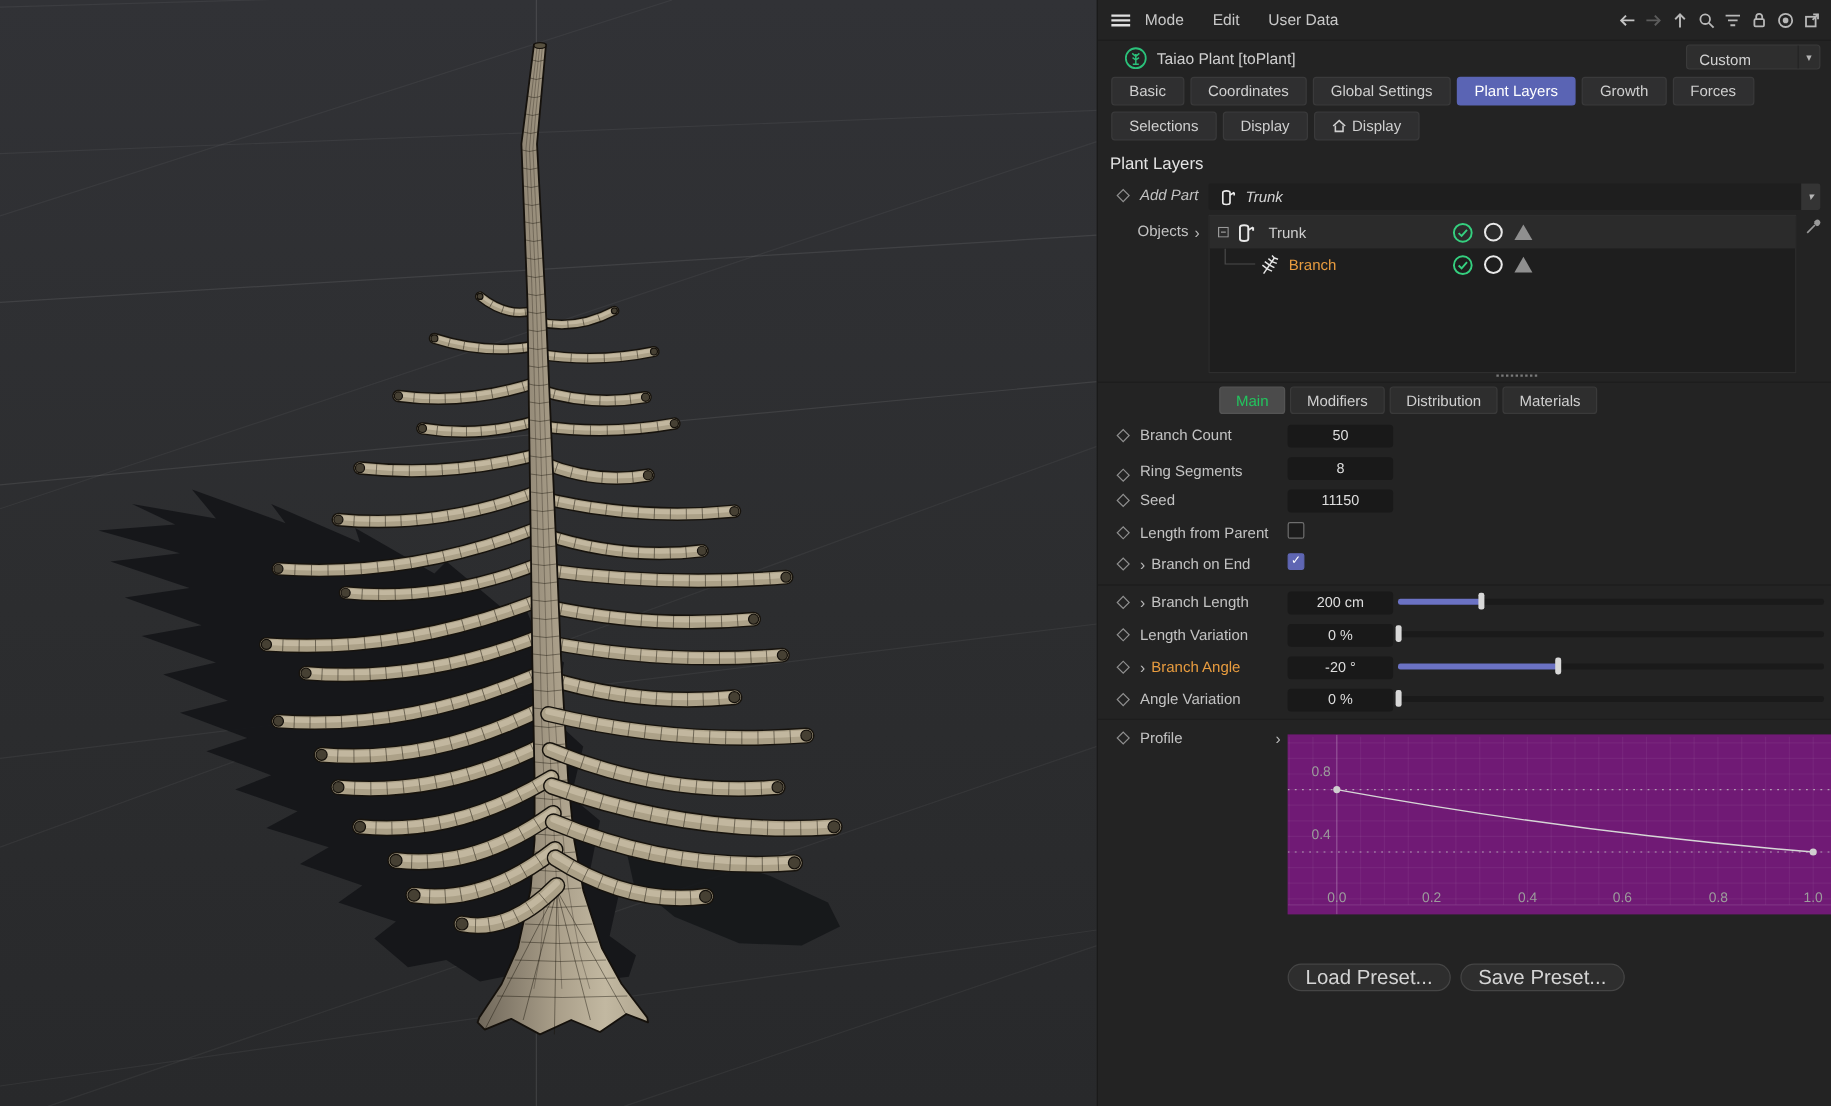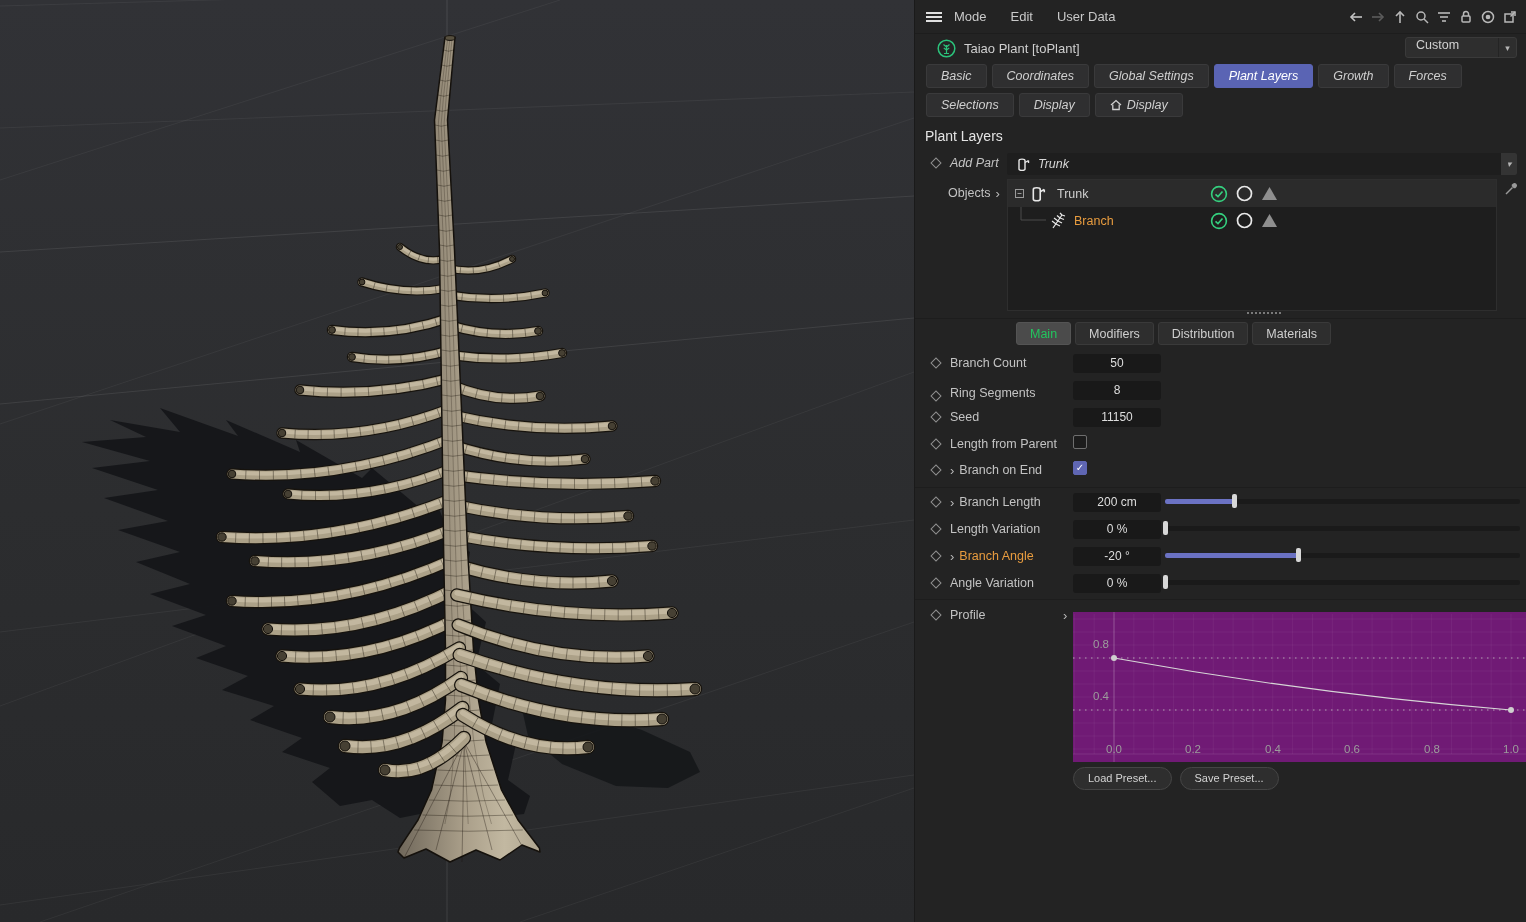--- a/index.html
+++ b/index.html
@@ -14,25 +14,25 @@
          border-left:1px solid #1a1a1a;box-sizing:border-box;}
   .abs{position:absolute;}
   .menubar{position:absolute;left:0;top:0;width:100%;height:33px;background:#232323;
            border-bottom:1px solid #1d1d1d;display:flex;align-items:center;}
   .menu-item{color:#c9c9c9;font-size:13px;margin-right:24px;cursor:default;}
   .mb-icons{position:absolute;right:8px;top:0;height:33px;display:flex;align-items:center;gap:5px;}
   .mb-icons .ic{width:17px;height:17px;display:flex;align-items:center;justify-content:center;}
   .objhead{position:absolute;left:0;top:34px;width:100%;height:28px;display:flex;align-items:center;padding-left:11px;}
   .objtitle{color:#cfcfcf;font-size:13px;margin-left:8px;}
   .preset-dd{position:absolute;left:490px;top:3px;width:112px;height:21px;background:#2e2e2e;
-             border:1px solid #3a3a3a;border-radius:3px;box-sizing:border-box;display:flex;align-items:flex-start;}
+             border:1px solid #3a3a3a;border-radius:3px;box-sizing:border-box;display:flex;align-items:flex-end;}
   .preset-dd .val{flex:1;padding-left:10px;color:#d2d2d2;font-size:12.5px;}
   .preset-dd .arr{width:17px;height:100%;border-left:1px solid #242424;display:flex;align-items:center;
                   justify-content:center;color:#b5b5b5;font-size:9px;}
-  .tabrow{position:absolute;left:11px;display:flex;gap:5px;font-style:italic;}
+  .tabrow{position:absolute;left:11px;display:flex;gap:5px;}
   .tab{height:24px;line-height:24px;padding:0 14px;background:#2f2f30;border:1px solid #3a3a3b;
        border-radius:3px;color:#cfcfcf;font-size:12.5px;box-sizing:border-box;display:flex;align-items:center;gap:5px;}
   .tab.sel{background:#5a64b4;border-color:#5a64b4;color:#fff;}
   .section-title{position:absolute;left:10px;top:128px;color:#e4e4e4;font-size:14px;}
   .diamond{display:inline-block;width:6px;height:6px;border:1px solid #8f8f8f;transform:rotate(45deg);flex:none;}
   .chev{color:#b9b9b9;font-size:13px;line-height:1;flex:none;}
   .lbl{color:#c3c3c3;font-size:12.5px;white-space:nowrap;}
   .lbl.orange{color:#e89c3f;}
   .prow{position:absolute;left:0;width:100%;height:20px;display:flex;align-items:center;}
   .prow .diamond{margin-left:17px;margin-right:10px;}
@@ -61,21 +61,21 @@
   .state-icons{position:absolute;left:202px;top:0;height:27px;display:flex;align-items:center;gap:8px;}
   .dots-handle{position:absolute;left:332px;top:312px;width:34px;border-top:2px dotted #7a7a7a;height:0;}
   .subtabrow{position:absolute;left:101px;top:322px;display:flex;gap:4px;}
   .subtab{height:23px;line-height:23px;padding:0 13px;background:#2e2e2e;border:1px solid #3a3a3a;
           border-radius:3px;color:#cfcfcf;font-size:12.5px;box-sizing:border-box;}
   .subtab.sel{background:#4b4b4b;border-color:#545454;color:#22c55e;}
   .graph{position:absolute;left:158px;top:612px;width:454px;height:150px;background:#701a75;overflow:hidden;}
   .gtick{position:absolute;color:#9c9c9c;font-size:11.5px;}
   .pillrow{position:absolute;left:158px;top:767px;display:flex;gap:8px;}
   .pill{height:23px;line-height:21px;padding:0 14px;background:#2e2e2e;border:1px solid #454545;
-        border-radius:12px;color:#d4d4d4;font-size:11px;box-sizing:border-box;}
+        border-radius:12px;color:#d4d4d4;font-size:17px;box-sizing:border-box;margin-top:36px;}
   svg.icon{display:block;}
 </style>
 </head>
 <body>
 
 <div id="app">
 
   <div id="viewport">
     <svg id="vp-svg" width="914" height="922" viewBox="0 0 914 922">
       <defs>

